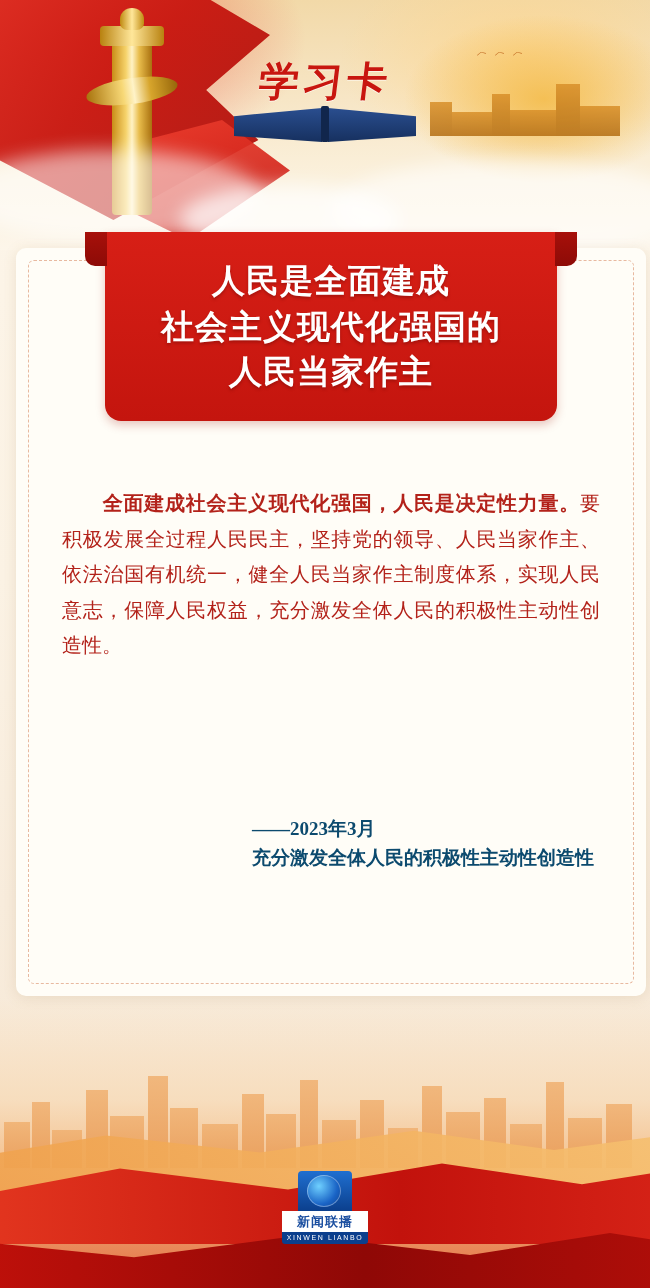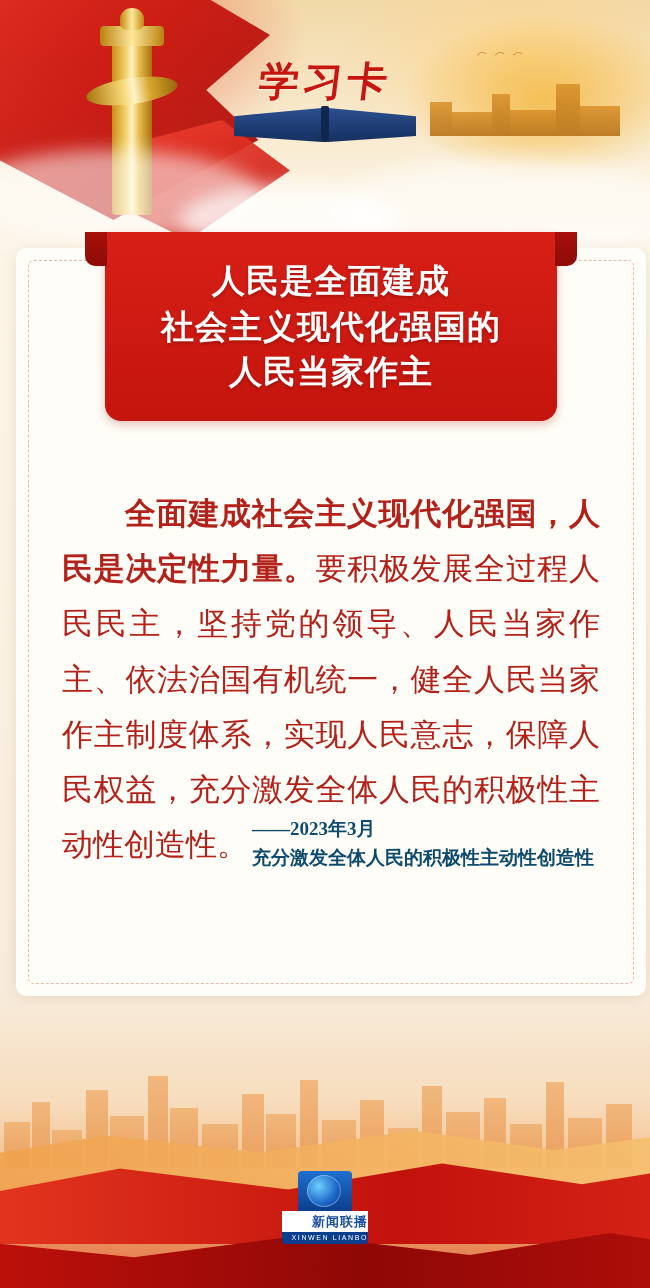--- a/index.html
+++ b/index.html
@@ -139,21 +139,21 @@
   .title-plate::after  { right: -20px; border-radius: 0 0 10px 0; }
   .title-text {
     font-family: "Liberation Sans", sans-serif;
     font-weight: 700; color: #fff; font-size: 33px; line-height: 1.38;
     letter-spacing: 1px;
     text-shadow: 0 2px 3px rgba(110,10,6,.45);
   }
 
   .body-text {
     position: absolute; left: 46px; right: 46px; top: 238px;
-    font-size: 31px; line-height: 1.78; color: #b3221a;
+    font-size: 20px; line-height: 1.78; color: #b3221a;
     text-align: justify;
     font-family: "Liberation Sans", sans-serif;
   }
   .body-text .lead { font-weight: 700; }
   .indent { display: inline-block; width: 2em; }
 
   .source {
     position: absolute; right: 52px; top: 566px;
     text-align: left; color: #0c4a6e;
     font-family: "Liberation Serif", serif;
@@ -190,21 +190,21 @@
     clip-path: polygon(0% 62%, 20% 42%, 44% 58%, 66% 38%, 86% 54%, 100% 42%, 100% 100%, 0% 100%);
   }
   .wave3 {
     bottom: 0; height: 110px;
     background: linear-gradient(90deg,#bf100a,#8f0806 55%,#b00e09);
     clip-path: polygon(0% 58%, 22% 72%, 46% 52%, 70% 70%, 90% 50%, 100% 60%, 100% 100%, 0% 100%);
   }
 
   .cctv-badge {
     position: absolute; left: 50%; bottom: 44px; transform: translateX(-50%);
-    width: 86px; text-align: right;
+    width: 86px; text-align: center;
   }
   .cctv-globe {
     width: 54px; height: 40px; margin: 0 auto;
     background: linear-gradient(180deg,#1f6fd0,#0b3f8d);
     border-radius: 4px 4px 0 0;
     position: relative; overflow: hidden;
   }
   .cctv-globe::after {
     content: ""; position: absolute; left: 9px; top: 4px; width: 34px; height: 32px;
     border-radius: 50%;

